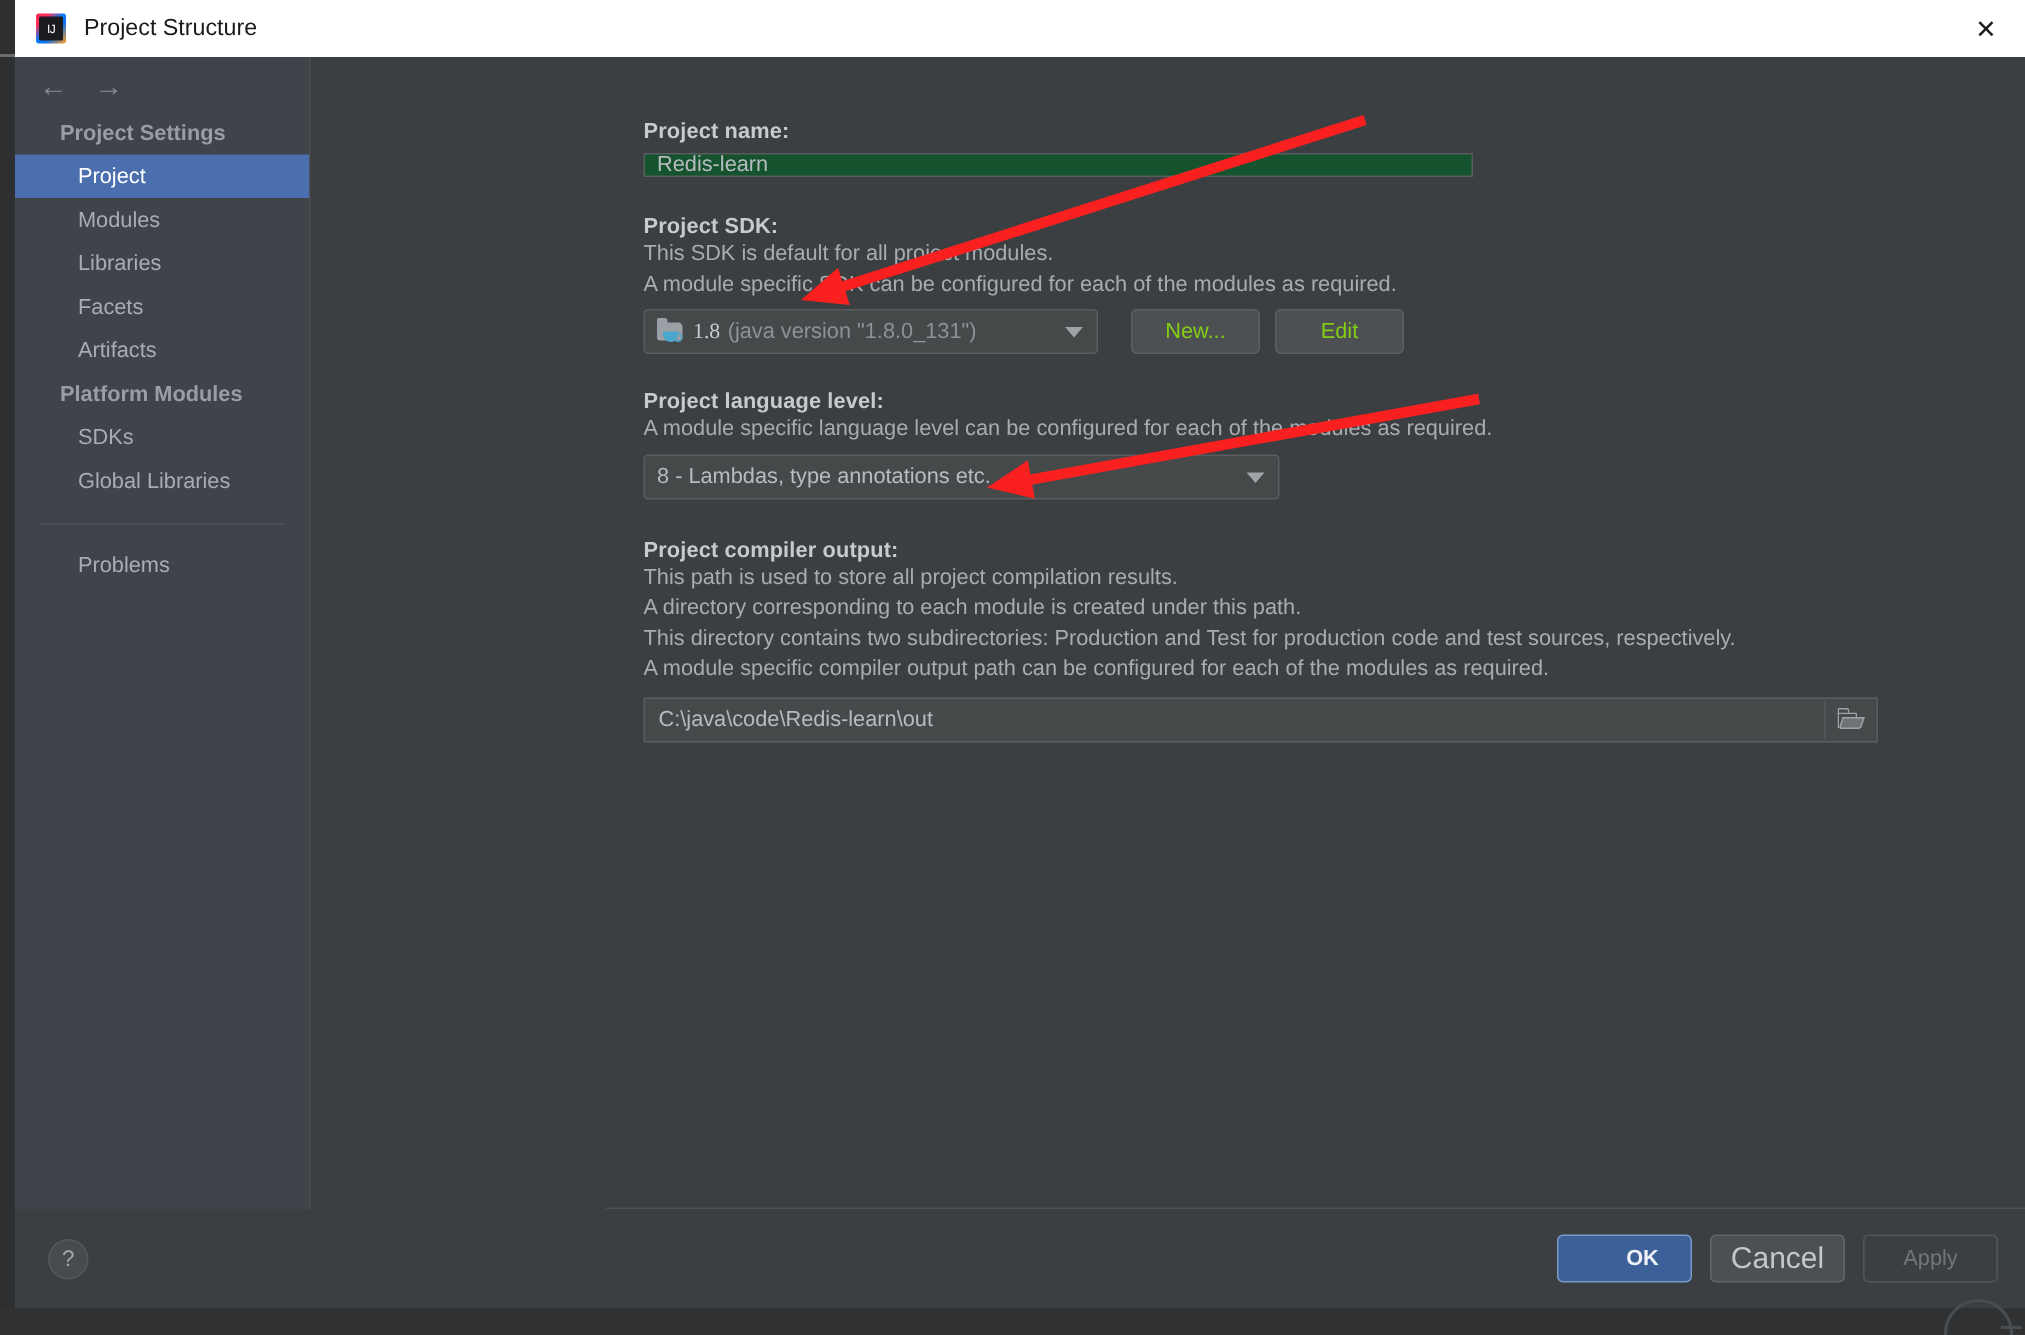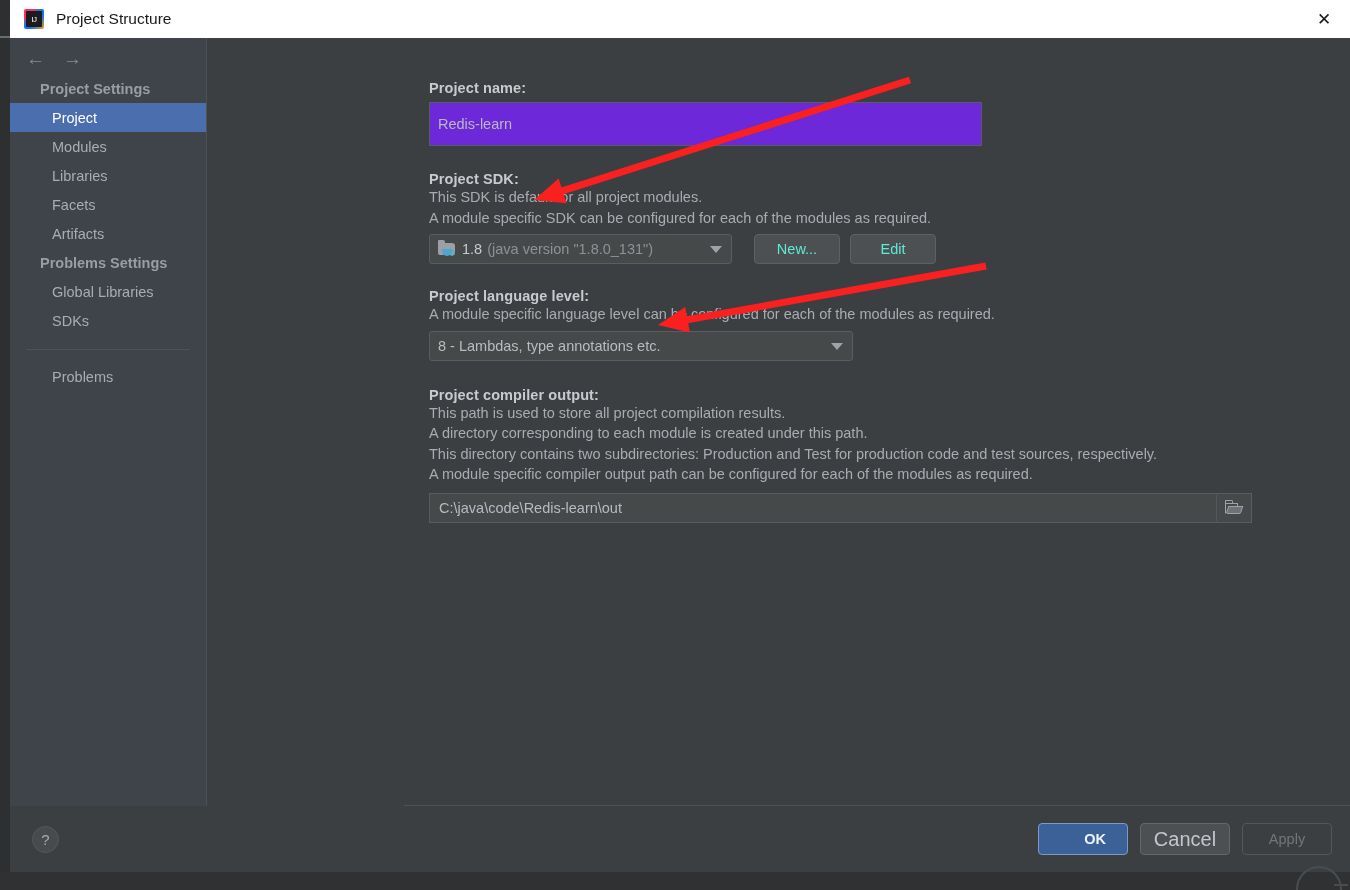--- a/index.html
+++ b/index.html
@@ -86,21 +86,21 @@
   .lbl-bold {
     color: #c7cbd0; font-size: 14.5px; font-weight: bold;
     font-family: "Liberation Sans", sans-serif; letter-spacing: .1px;
   }
   .lbl-desc {
     color: #a8acb1; font-size: 14.5px; line-height: 20.5px;
     font-family: "Liberation Sans", sans-serif;
   }
 
   .textfield {
-    height: 44px; background: #6d28d9; border: 1px solid #5a5d5f;
+    height: 16px; background: #14532d; border: 1px solid #5a5d5f;
     display: flex; align-items: center; padding: 0 8px;
     color: #b7bbc0; font-size: 14.5px;
     font-family: "Liberation Sans", sans-serif;
   }
   .name-field { width: 553px; margin-top: 6px; }
 
   .row { display: flex; align-items: center; gap: 10px; }
 
   .combo {
     height: 30px; background: #45494a; border: 1px solid #5a5d5f;
@@ -125,28 +125,28 @@
     width: 7px; height: 4px; background: #9aa0a6; border-radius: 1px 2px 0 0;
   }
   .sdk-icon .cup {
     position: absolute; left: 4px; top: 7px; width: 10px; height: 7px;
     background: #4aa8cc; border-radius: 0 0 5px 5px;
   }
   .sdk-icon .cup:after {
     content: ""; position: absolute; right: -3px; top: 1px;
     width: 4px; height: 4px; border: 1.5px solid #4aa8cc; border-radius: 50%;
   }
-  .sdk-name { color: #c6cad0; font-size: 14.5px; font-family: Liberation Sans, sans-serif; }
+  .sdk-name { color: #c6cad0; font-size: 14.5px; font-family: Liberation Serif, serif; }
   .sdk-version { color: #8e9297; font-size: 14.5px; margin-left: 5px; font-family: "Liberation Sans", sans-serif; }
   .lang-text { color: #b8bcc1; font-size: 14.5px; font-family: "Liberation Sans", sans-serif; }
 
   .btn {
     height: 30px; min-width: 86px; padding: 0 16px;
     background: #4c5052; border: 1px solid #5e6164; border-radius: 4px;
-    color: #5eead4; font-size: 14.5px; display: flex;
+    color: #84cc16; font-size: 14.5px; display: flex;
     align-items: center; justify-content: center;
     font-family: "Liberation Sans", sans-serif;
   }
 
   .out-field {
     width: 823px; height: 30px; margin-top: 8px;
     background: #45494a; border: 1px solid #5a5d5f;
     display: flex; align-items: center; padding: 0 6px 0 9px;
     color: #b7bbc0; font-size: 14.5px;
     font-family: "Liberation Sans", sans-serif; position: relative;
@@ -250,26 +250,26 @@
         <div class="side-item">
             <span>Libraries</span>
           </div>
         <div class="side-item">
             <span>Facets</span>
           </div>
         <div class="side-item">
             <span>Artifacts</span>
           </div>
 
-        <div class="side-group">Problems Settings</div>
+        <div class="side-group">Platform Modules</div>
+        <div class="side-item">
+            <span>SDKs</span>
+          </div>
         <div class="side-item">
             <span>Global Libraries</span>
-          </div>
-        <div class="side-item">
-            <span>SDKs</span>
           </div>
 
         <div class="side-sep"></div>
         <div class="side-item">
             <span>Problems</span>
           </div>
       </div>
 
       <div class="content">
         <div class="content-inner">

